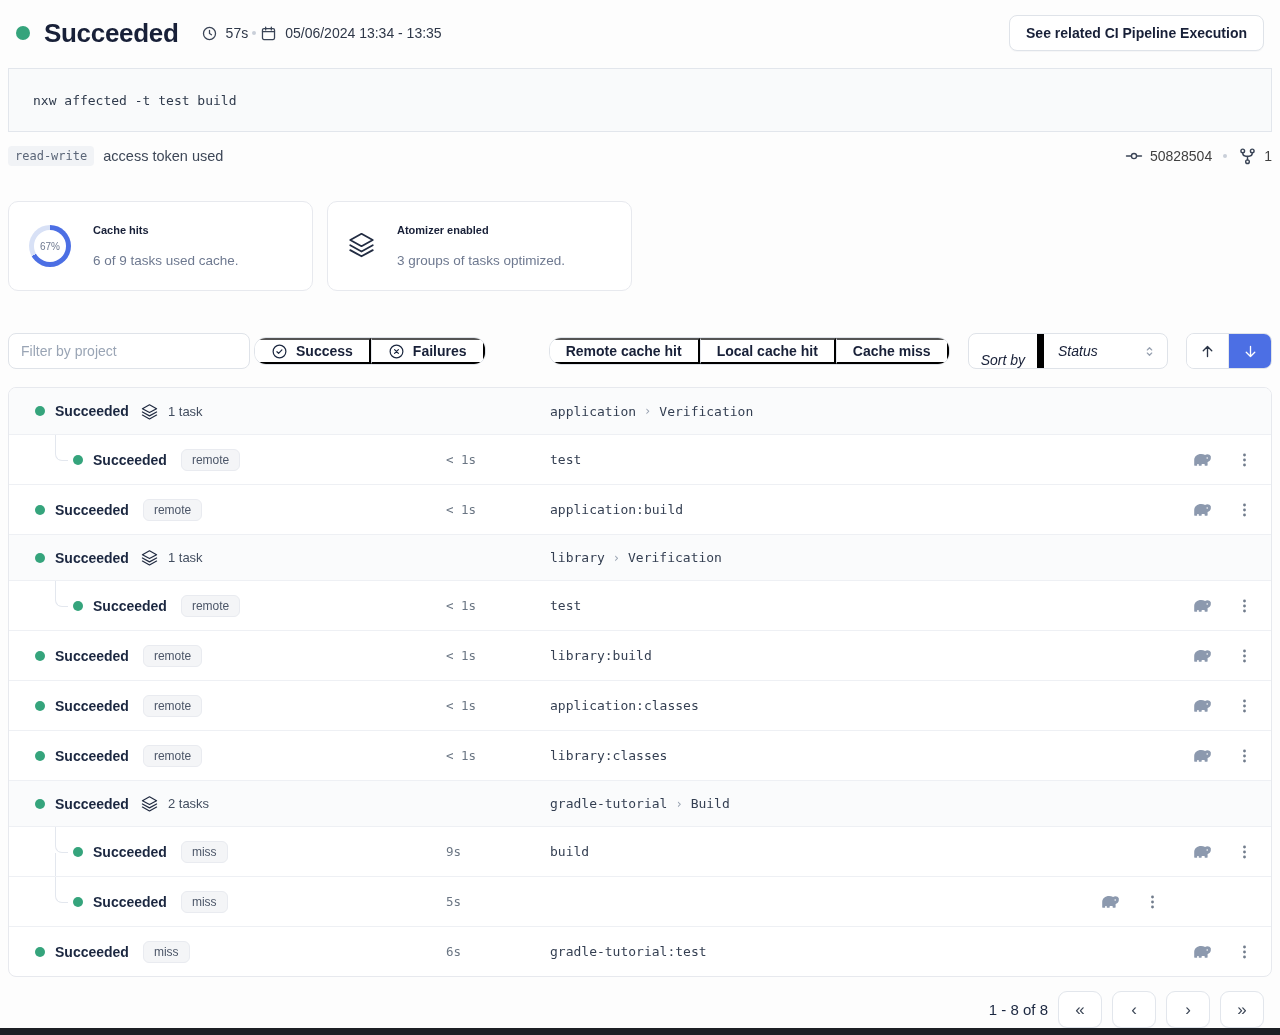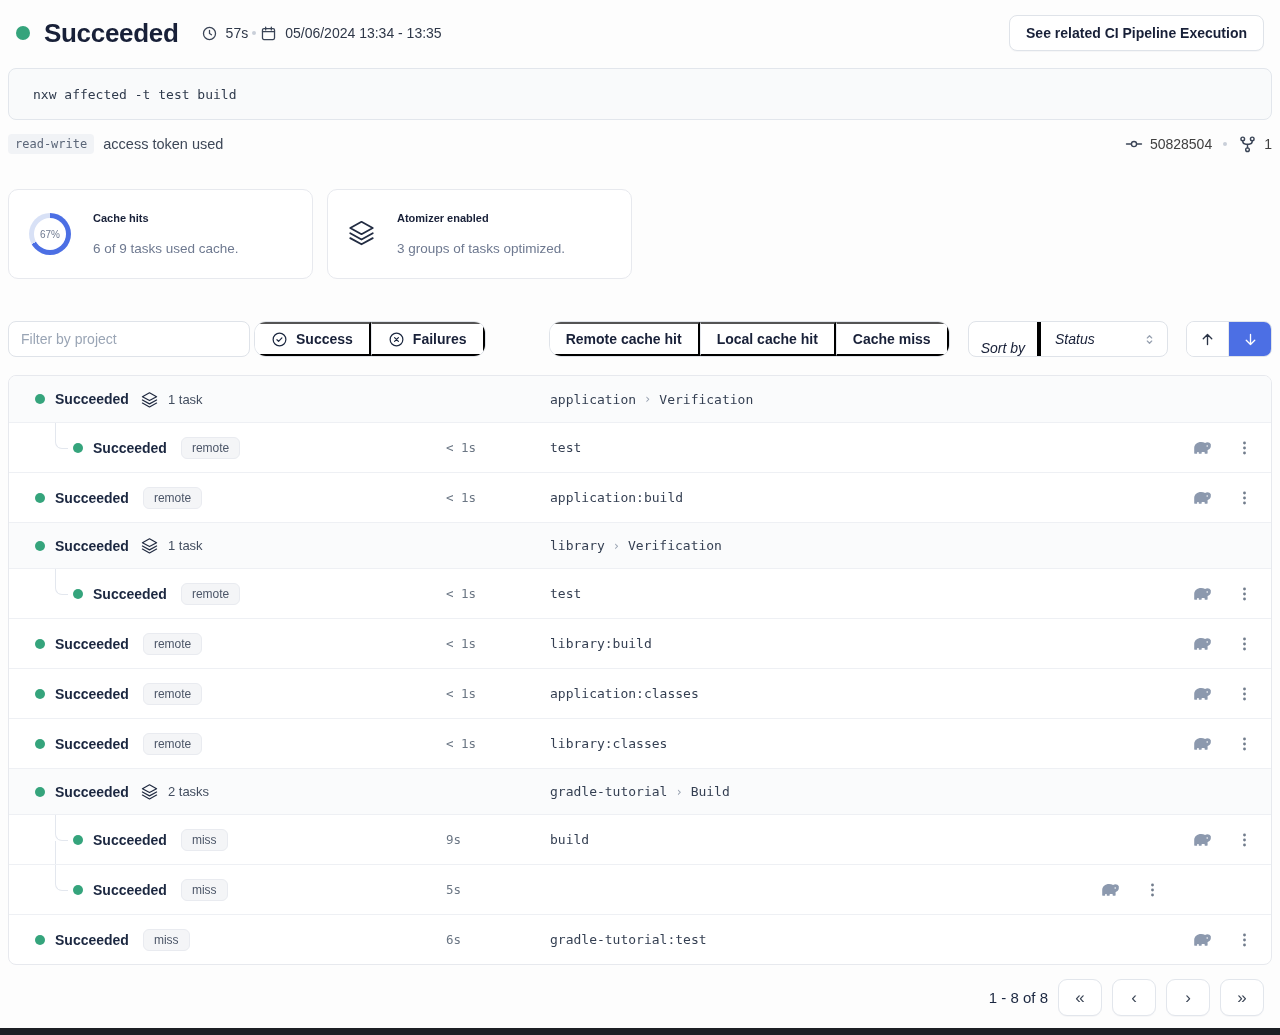--- a/index.html
+++ b/index.html
@@ -30,22 +30,22 @@
   .sep-dot { width:4px; height:4px; border-radius:50%; background:#c9cfd9; margin:0 4px; }
   .spacer { flex:1; }
   .related-btn {
     border:1px solid #dfe3e9; background:#fff; border-radius:8px;
     padding:9px 16px; font-size:14px; font-weight:700; color:var(--text-dark);
     font-family:inherit; cursor:pointer; box-shadow:0 1px 1px rgba(20,30,60,.03);
   }
 
   
   .command-box {
-    margin-top:14px; height:52px; border:1px solid var(--border);
-    border-radius:8px; background:#f9fafb; display:flex; align-items:center;
+    margin-top:14px; height:64px; border:1px solid var(--border);
+    border-radius:0; background:#f9fafb; display:flex; align-items:center;
     padding:0 24px; font-family:var(--mono); font-size:13px; color:#2f3a4c;
   }
 
   
   .token-row { margin-top:11px; display:flex; align-items:center; height:26px; }
   .token-badge {
     font-family:var(--mono); font-size:12px; background:#f1f3f6; color:#5b6678;
     padding:3px 7px; border-radius:4px; margin-right:9px;
   }
   .token-text { font-size:14.5px; color:#3d4757; }
@@ -66,32 +66,32 @@
   .card-desc { font-size:13.5px; color:#6e7990; }
   .card-icon { flex:0 0 auto; color:#222c42; }
 
   
   .filterbar { margin-top:42px; display:flex; align-items:center; height:36px; }
   .filter-input {
     width:242px; height:36px; border:1px solid #dfe3e9; border-radius:8px;
     padding:0 12px; font-size:14px; font-family:inherit; color:#3d4757; background:#fff; outline:none;
   }
   .filter-input::placeholder { color:#9aa5b5; }
-  .segmented { display:flex; height:36px; border:1px solid #dfe3e9; border-radius:12px; background:#fff; overflow:hidden;justify-content:space-between; }
+  .segmented { display:flex; height:28px; border:1px solid #dfe3e9; border-radius:12px; background:#fff; overflow:hidden;justify-content:space-between; }
   .seg {
     display:flex; align-items:center; gap:8px; padding:0 16px; font-size:14px;
     font-weight:700; color:var(--text-dark); border-left:1px solid #e6e9ee; cursor:pointer;
     background:#fff; font-family:inherit; white-space:nowrap;
   }
   .seg:first-child { border-left:none; }
   .ml4 { margin-left:4px; }
   .ml18 { margin-left:18px; }
   .sort-group { display:flex; align-items:flex-end; height:36px; border:1px solid #dfe3e9; border-radius:8px; background:#fff; overflow:hidden;font-style:italic; }
   .sort-label { padding:0 12px; font-size:14px; color:var(--text-dark); }
-  .sort-select { display:flex; align-items:center; height:100%; border-left:4px solid #000000; padding:0 10px 0 14px; width:130px; cursor:pointer; justify-content:space-between; font-size:14px; color:var(--text-dark); }
+  .sort-select { display:flex; align-items:center; height:100%; border-left:7px solid #000000; padding:0 10px 0 14px; width:130px; cursor:pointer; justify-content:space-between; font-size:14px; color:var(--text-dark); }
   .dir-toggle { display:flex; height:36px; border:1px solid #dfe3e9; border-radius:8px; overflow:hidden; }
   .dir-btn { width:42px; height:100%; display:flex; align-items:center; justify-content:center; background:#fff; border:none; cursor:pointer; }
   .dir-btn.active { background:var(--accent); }
 
   
   .ttable { margin-top:18px; border:1px solid #e7e9ee; border-radius:8px; background:#fff; overflow:hidden; }
   .trow { display:grid; grid-template-columns:437px 104px 1fr 92px; align-items:center; position:relative; border-top:1px solid var(--border-soft); }
   .trow:first-child { border-top:none; }
   .trow.group { height:46px; background:#fafbfc; }
   .trow.task { height:50px; }

